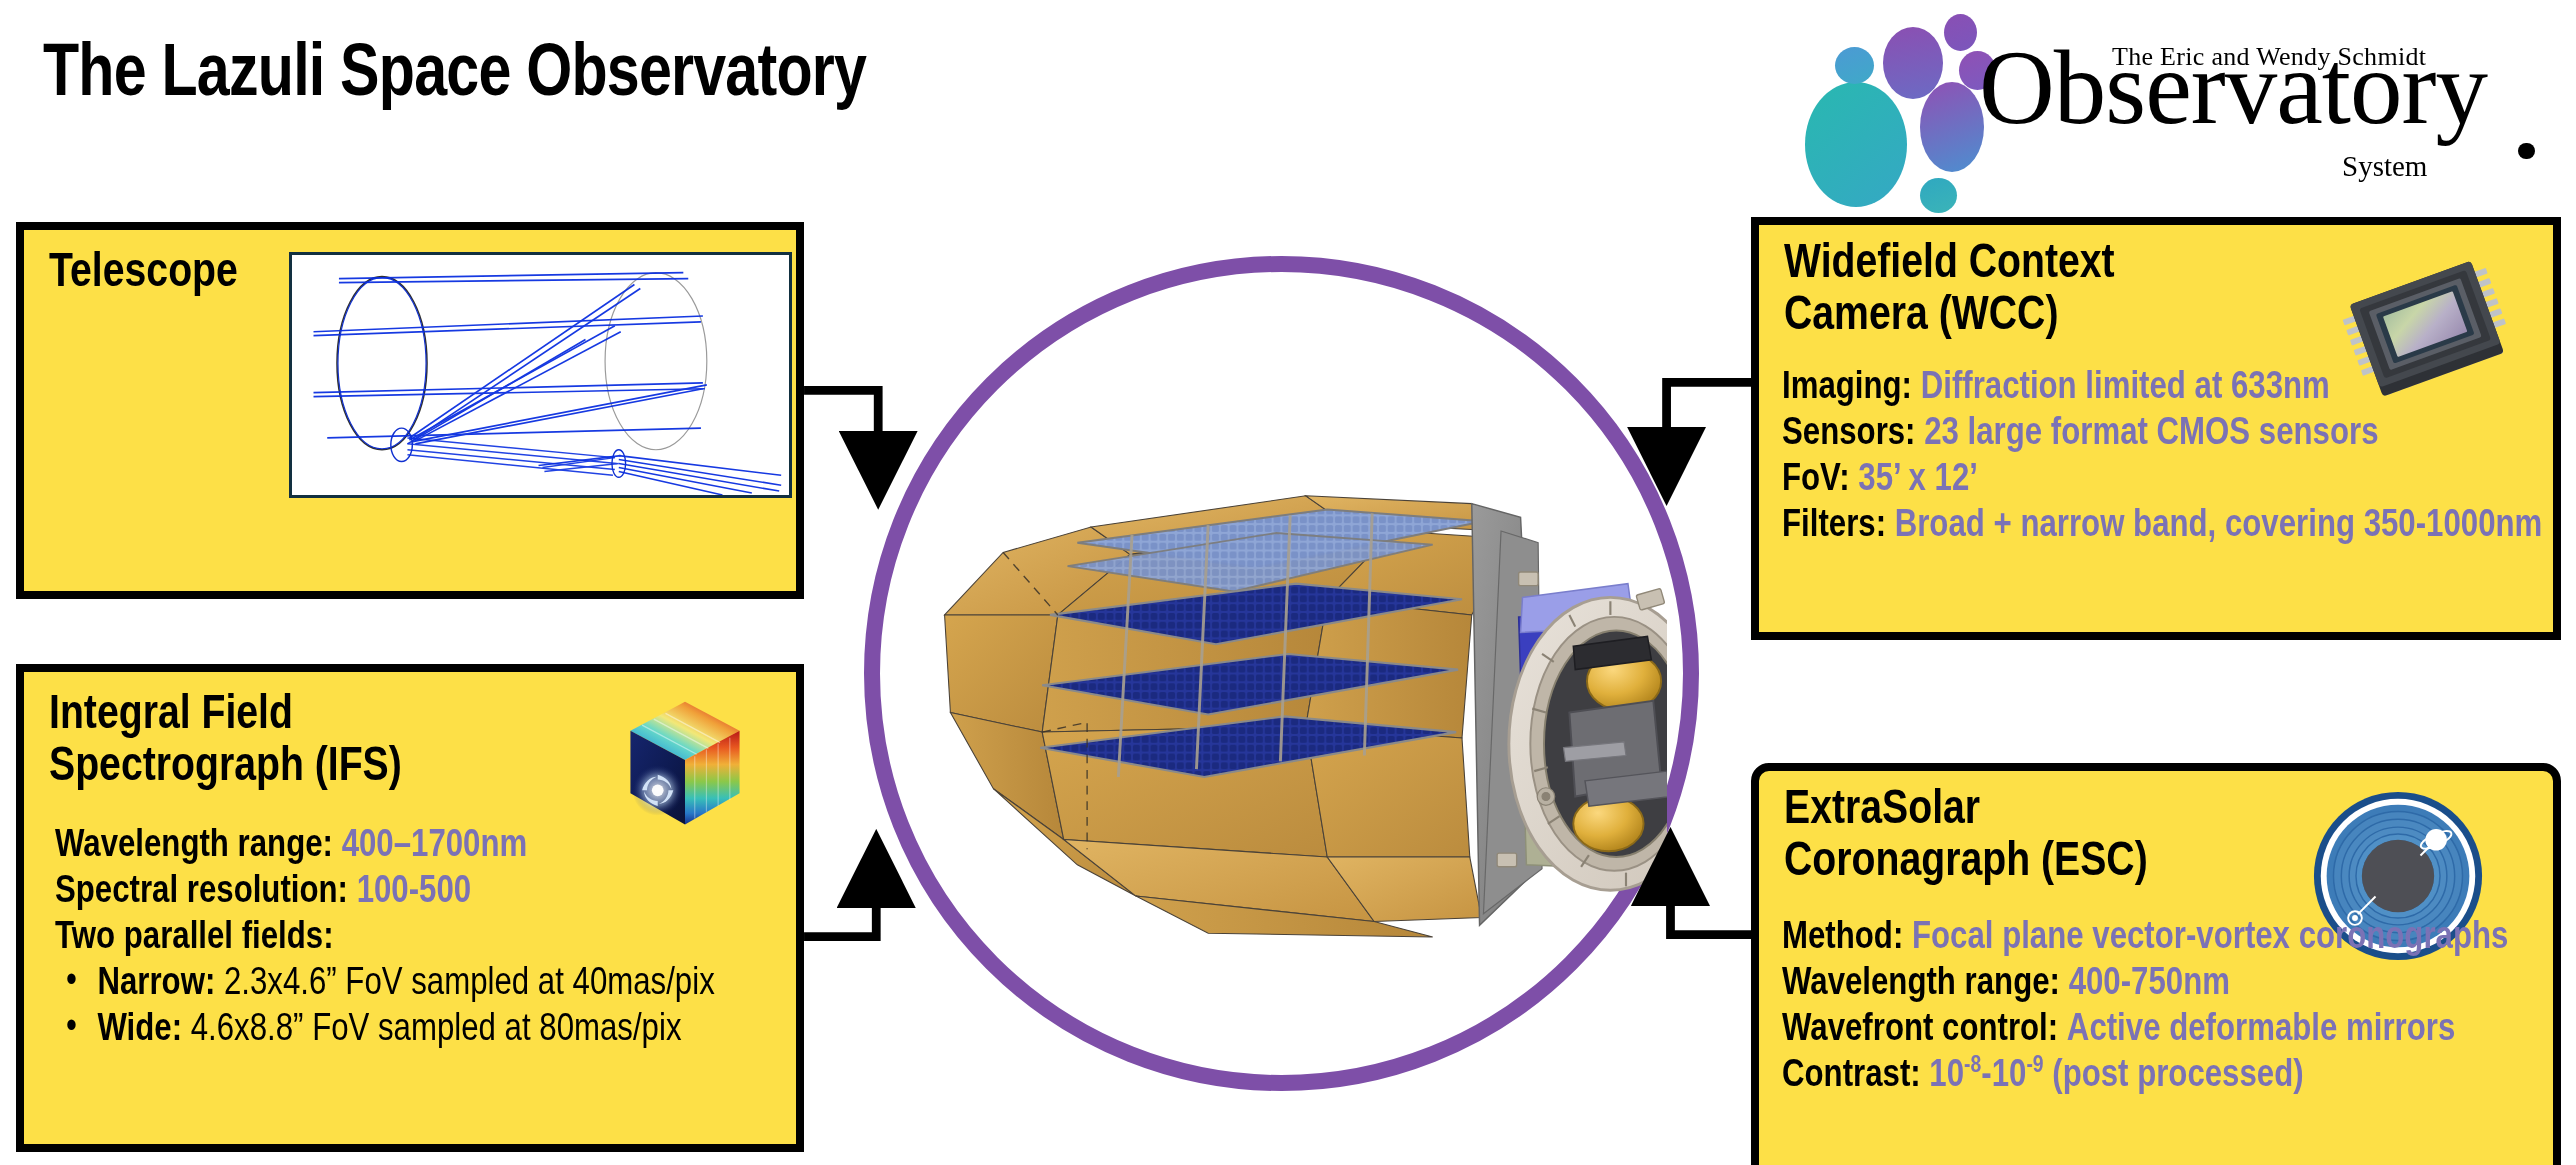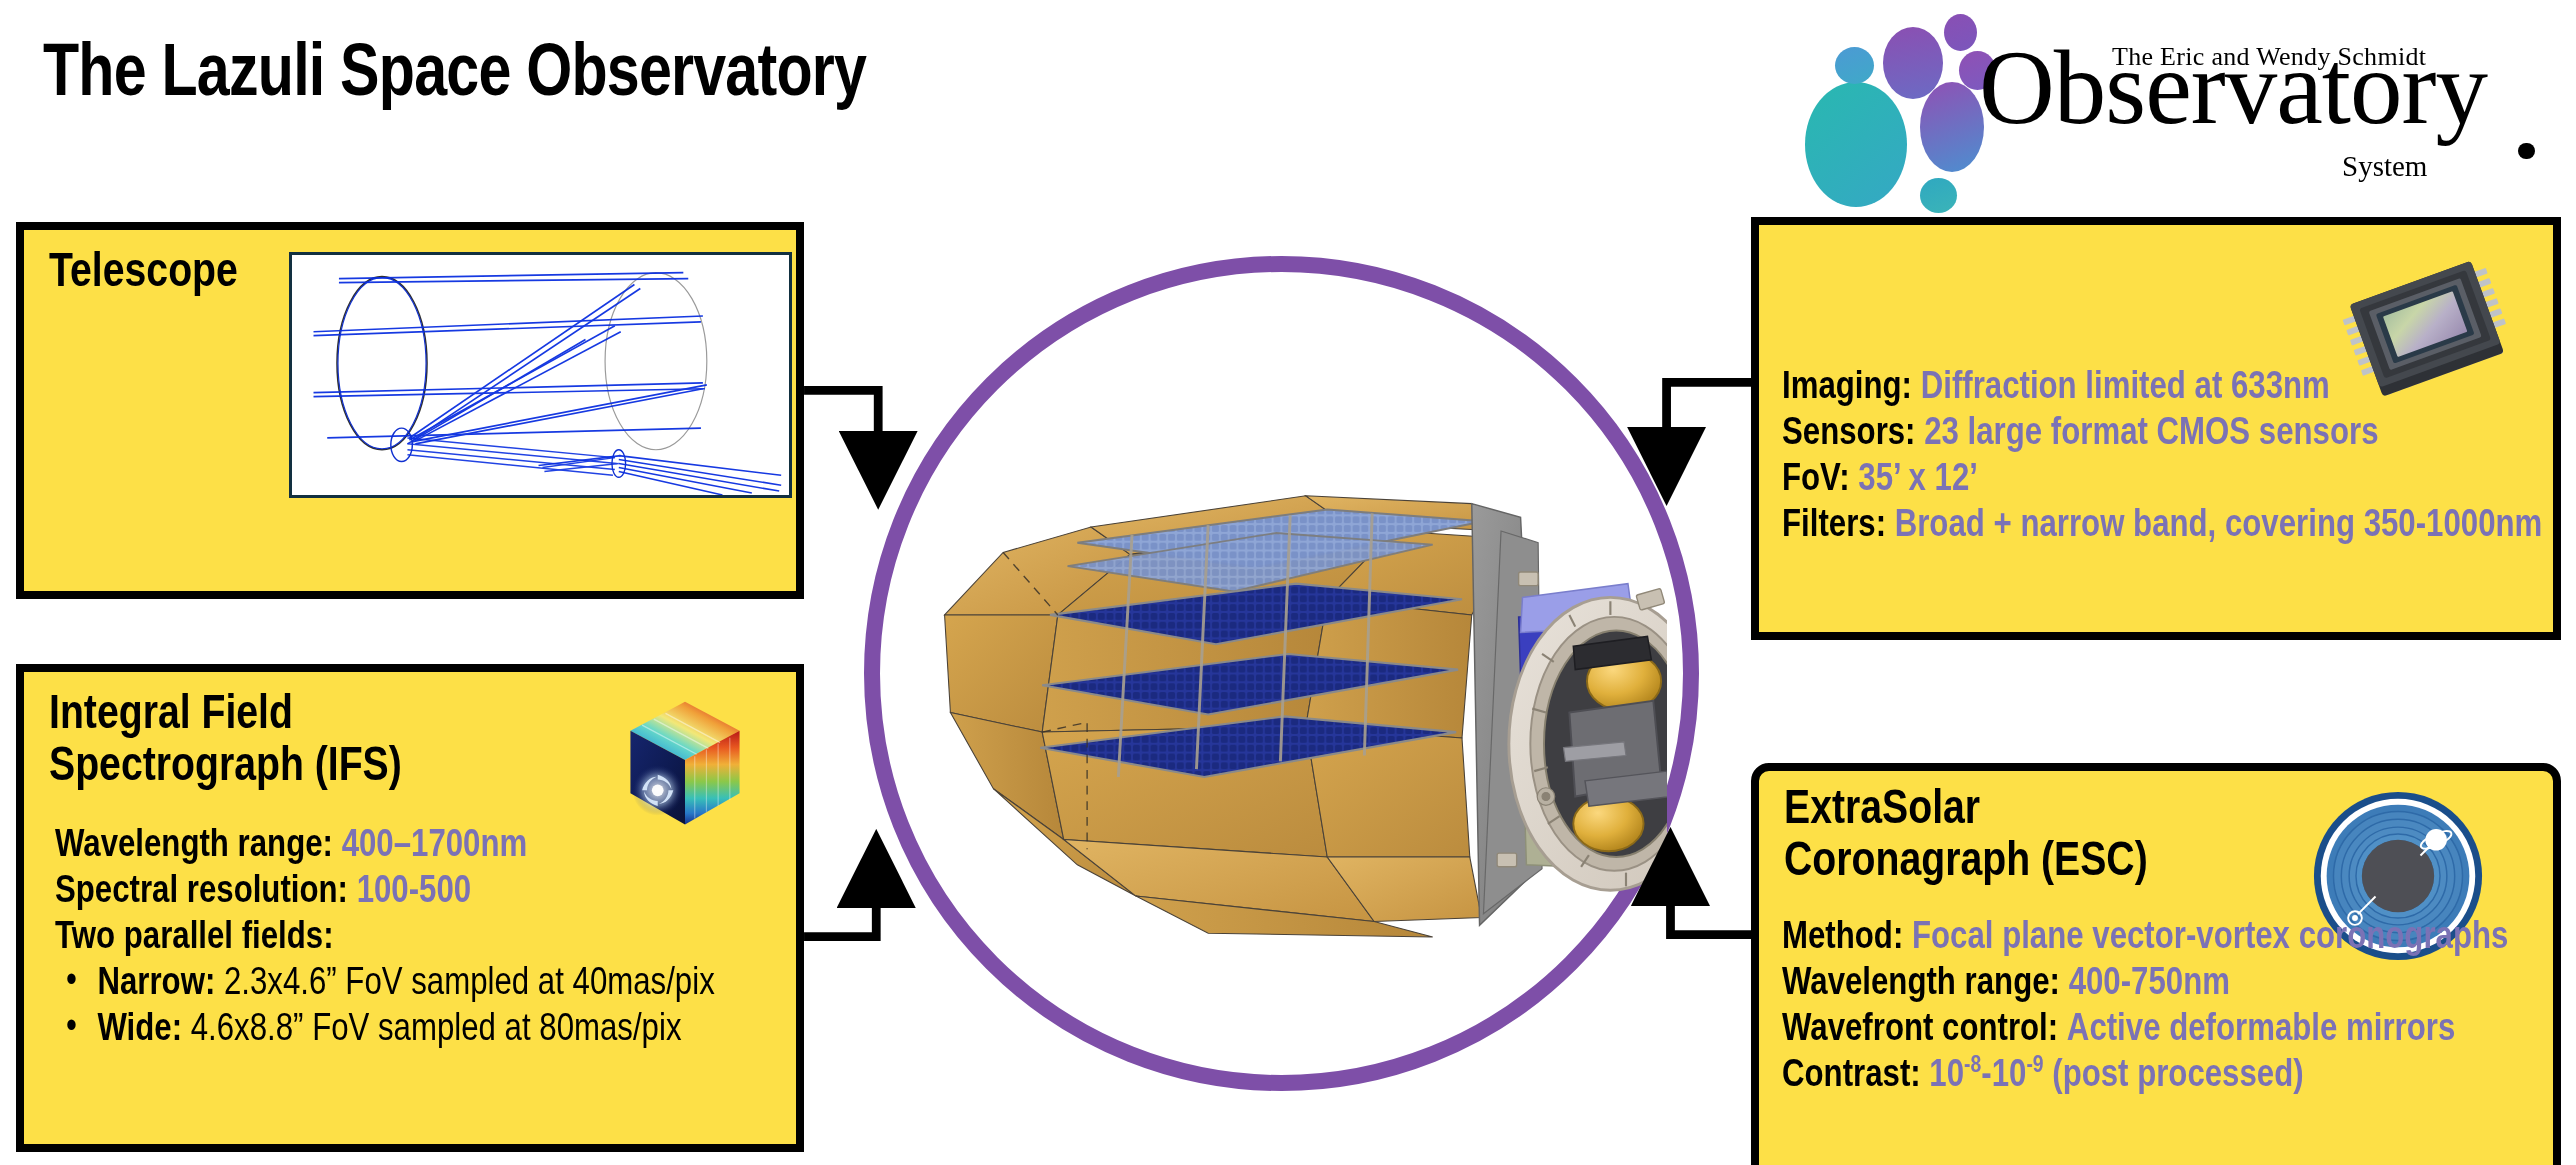--- a/index.html
+++ b/index.html
@@ -236,20 +236,24 @@
       <span class="v">2.3x4.6” FoV sampled at 40mas/pix</span>
     </div>
     <div class="bullet">
       <b>Wide:</b>
       <span class="v">4.6x8.8” FoV sampled at 80mas/pix</span>
     </div>
   </div>
 </div>
 
 <div class="panel" id="panel-wcc">
+  <div id="wcc-title">
+    <div class="p-title">Widefield Context</div>
+    <div class="p-title">Camera (WCC)</div>
+  </div>
 
   <div id="wcc-sensor">
     <svg width="205" height="166" viewBox="0 0 210 170">
       <defs>
         <linearGradient id="die" x1="0" y1="0" x2="1" y2="1">
           <stop offset="0%" stop-color="#A8C0A0"></stop>
             <stop offset="30%" stop-color="#C8D6A8"></stop>
           <stop offset="60%" stop-color="#B8B0C8"></stop>
             <stop offset="100%" stop-color="#9A8CB0"></stop>
         </linearGradient>

